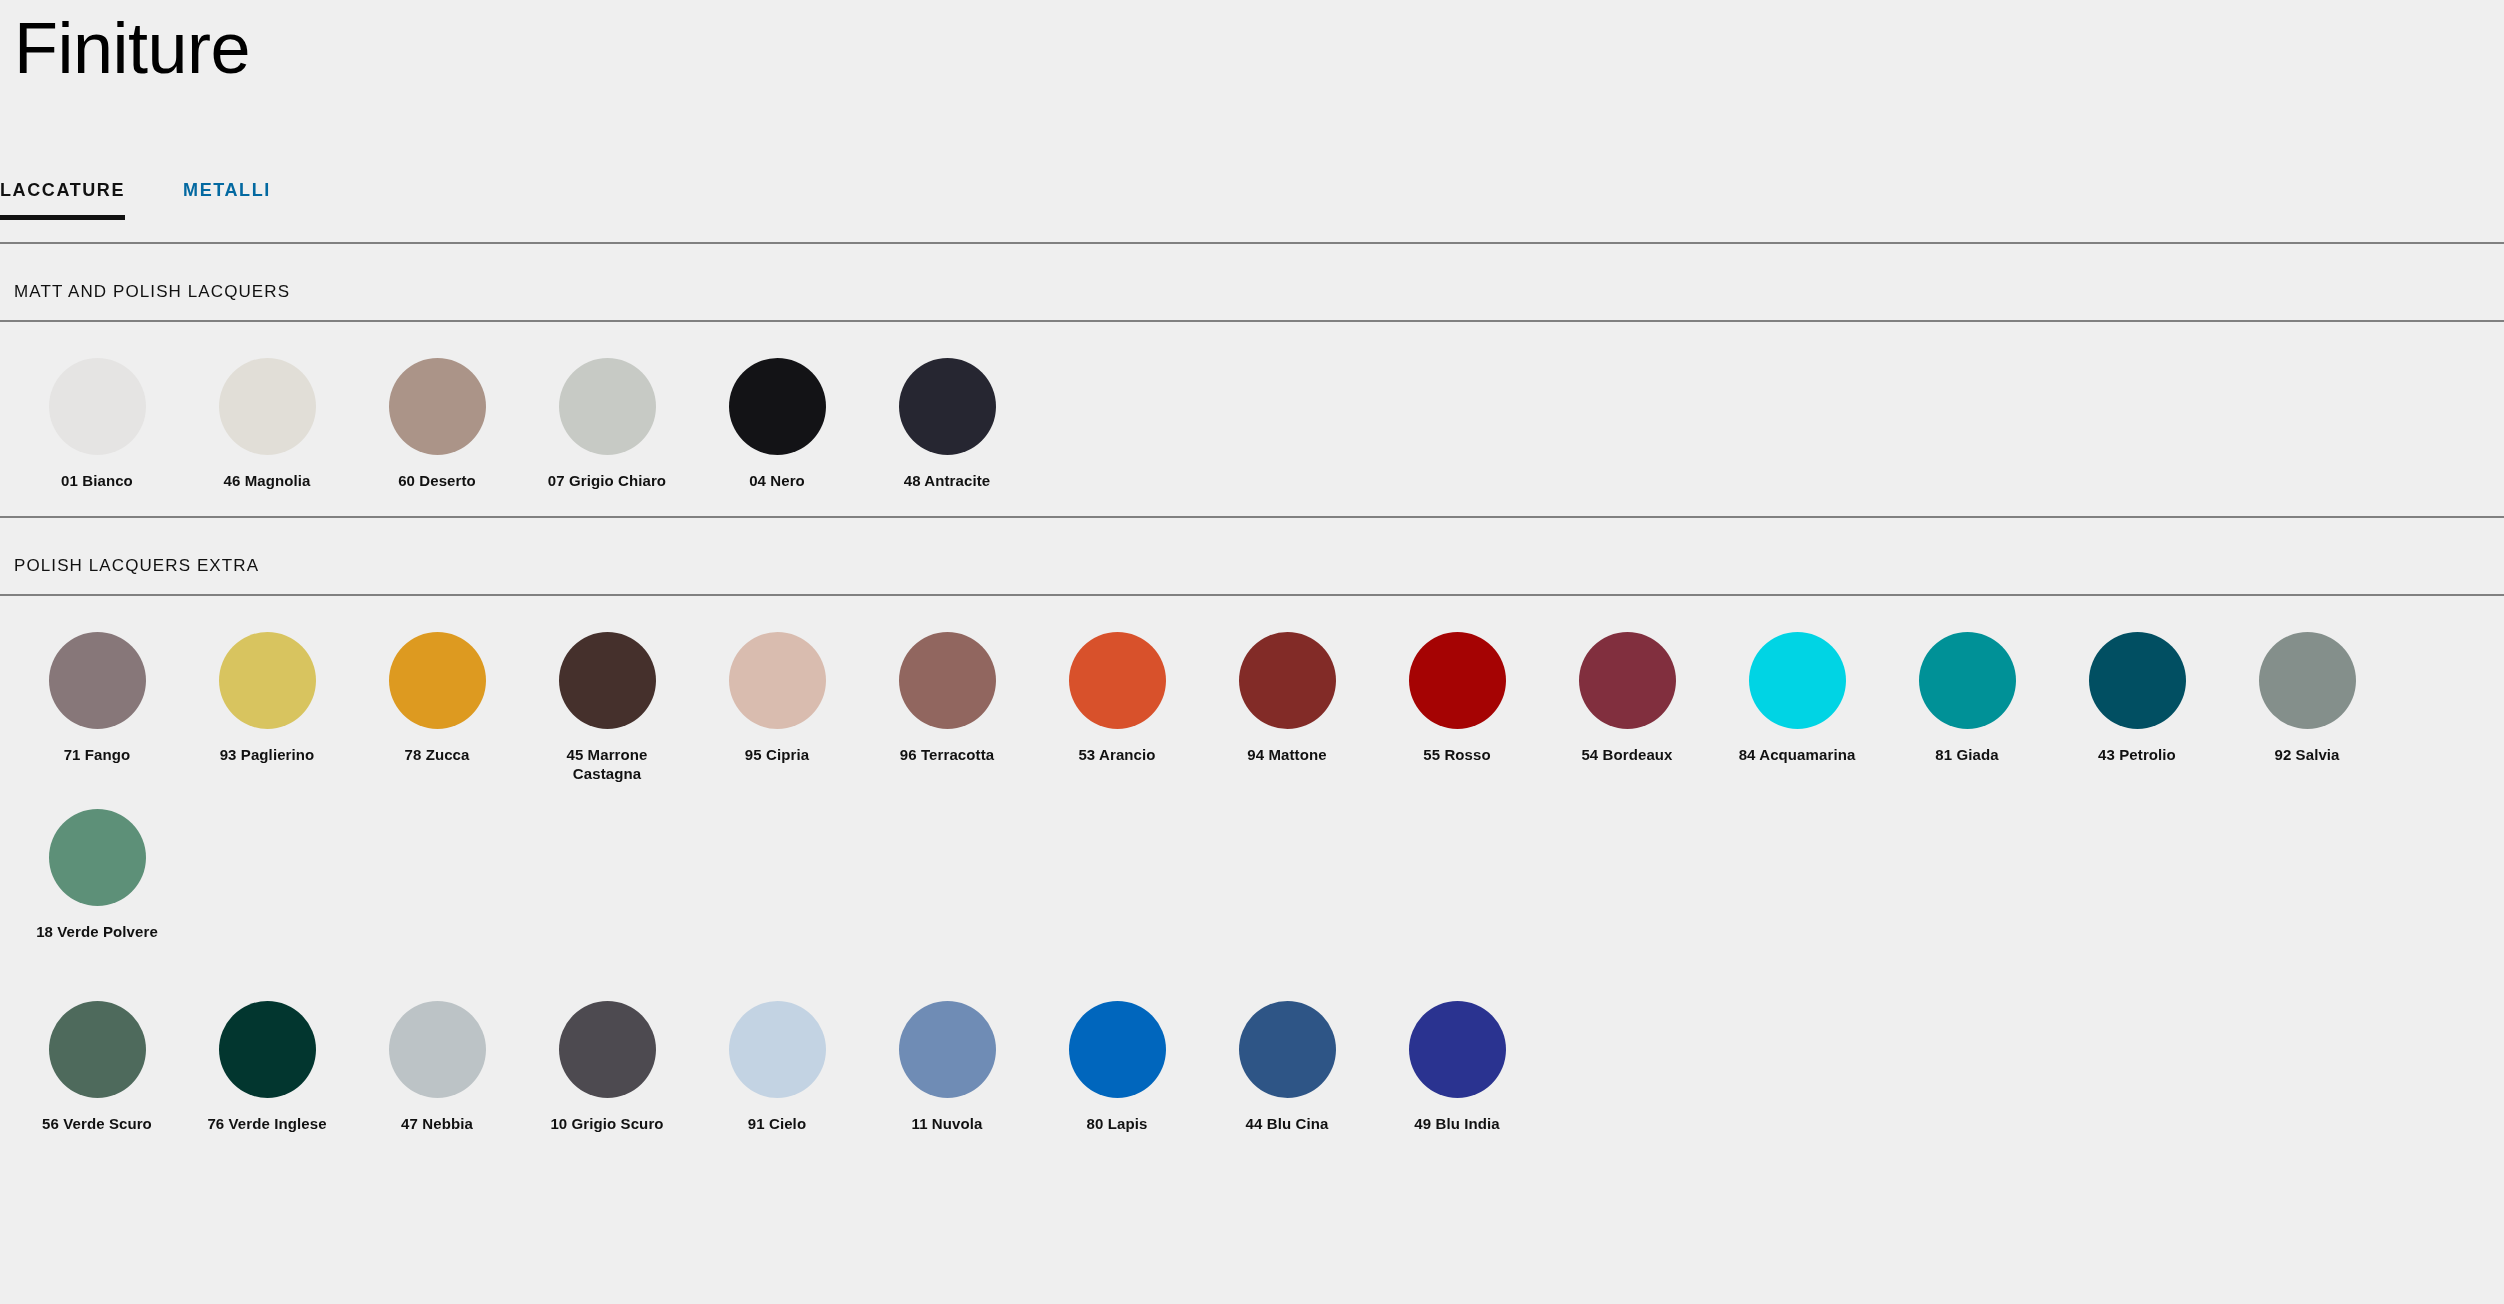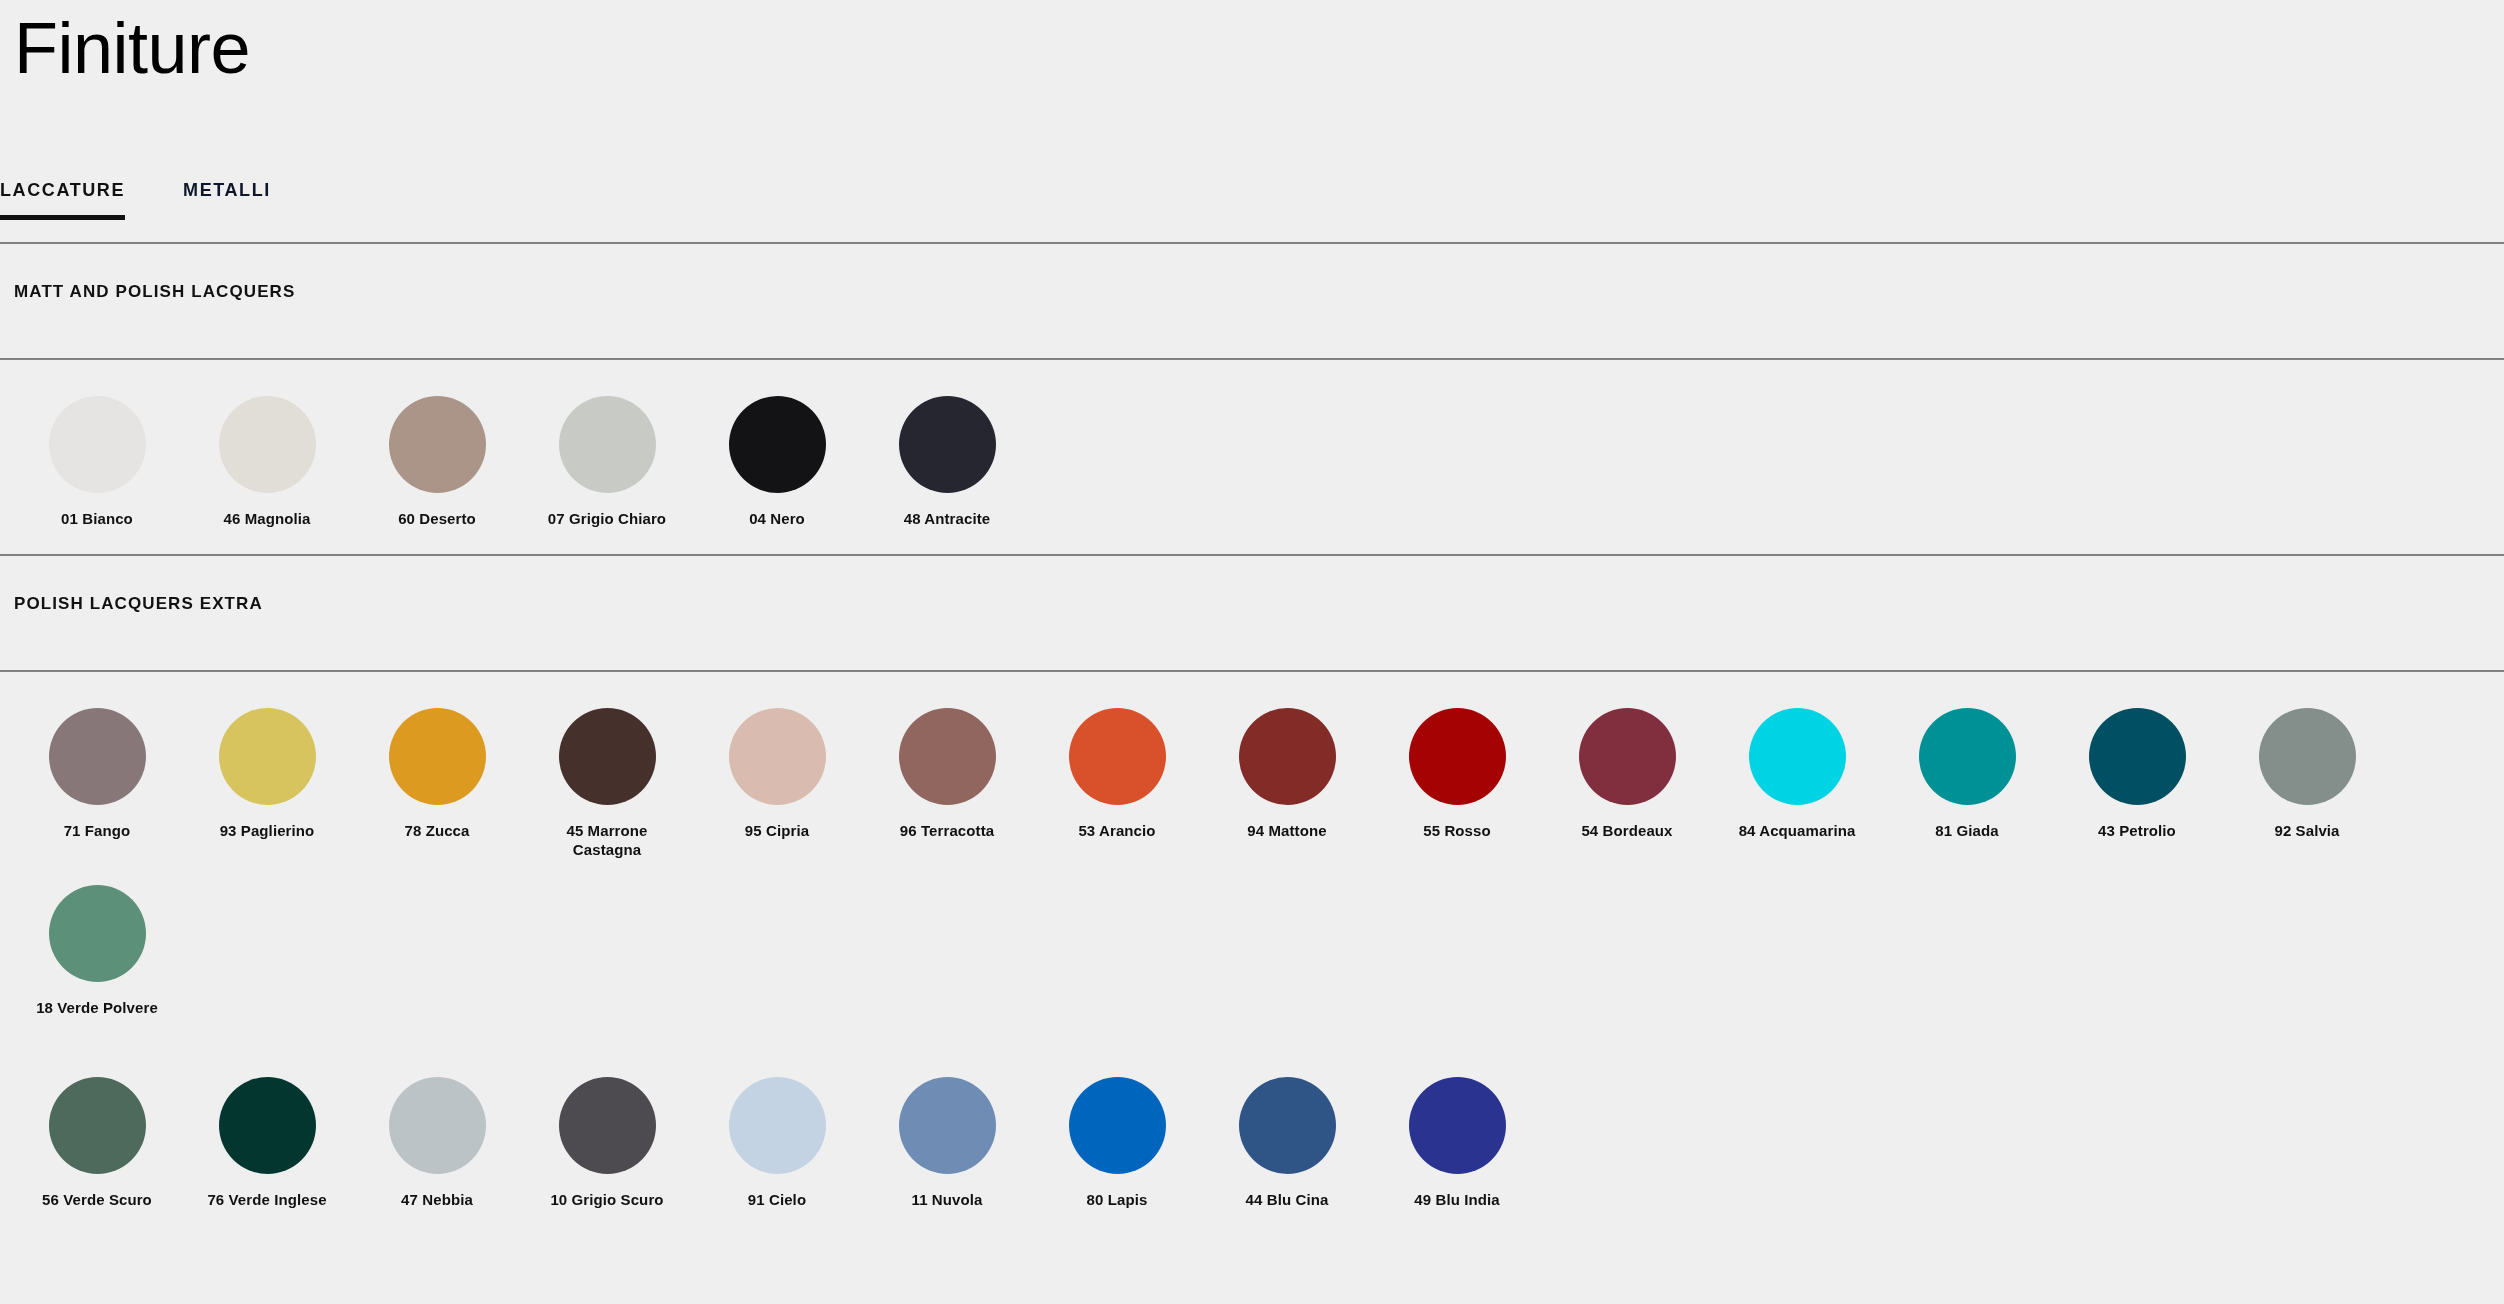--- a/index.html
+++ b/index.html
@@ -36,38 +36,38 @@
   .tab {
     font-size: 18px;
     font-weight: 700;
     letter-spacing: 1.6px;
     padding-bottom: 14px;
     background: none;
     border: none;
     border-bottom: 5px solid transparent;
     font-family: "Liberation Sans", sans-serif;
     cursor: pointer;
-    color: #0f172a;
+    color: #0369a1;
   }
   .tab.active {
     color: #111111;
     border-bottom-color: #111111;
   }
 
   .rule {
     width: 100%;
     height: 2px;
     background: #808080;
   }
 
   
   .section-header {
-    padding: 38px 0 56px 14px;
+    padding: 38px 0 18px 14px;
     font-size: 17px;
-    font-weight: 700;
+    font-weight: 400;
     letter-spacing: 1.1px;
     color: #111111;
   }
 
   .swatch-grid {
     display: flex;
     flex-wrap: wrap;
     padding: 36px 0 0 14px;
     column-gap: 4px;
   }

